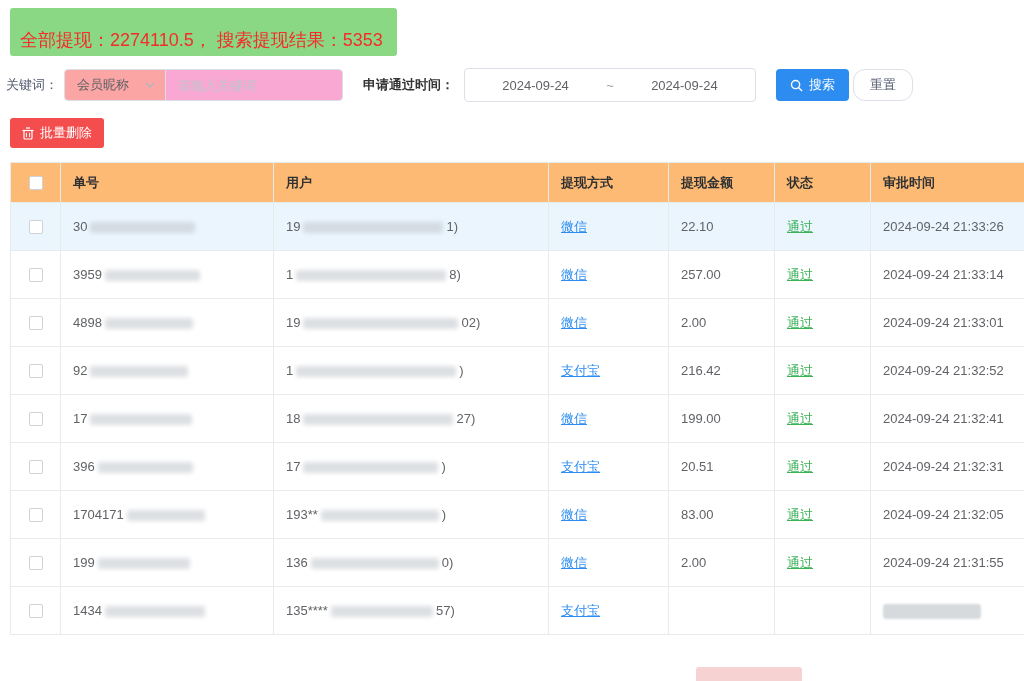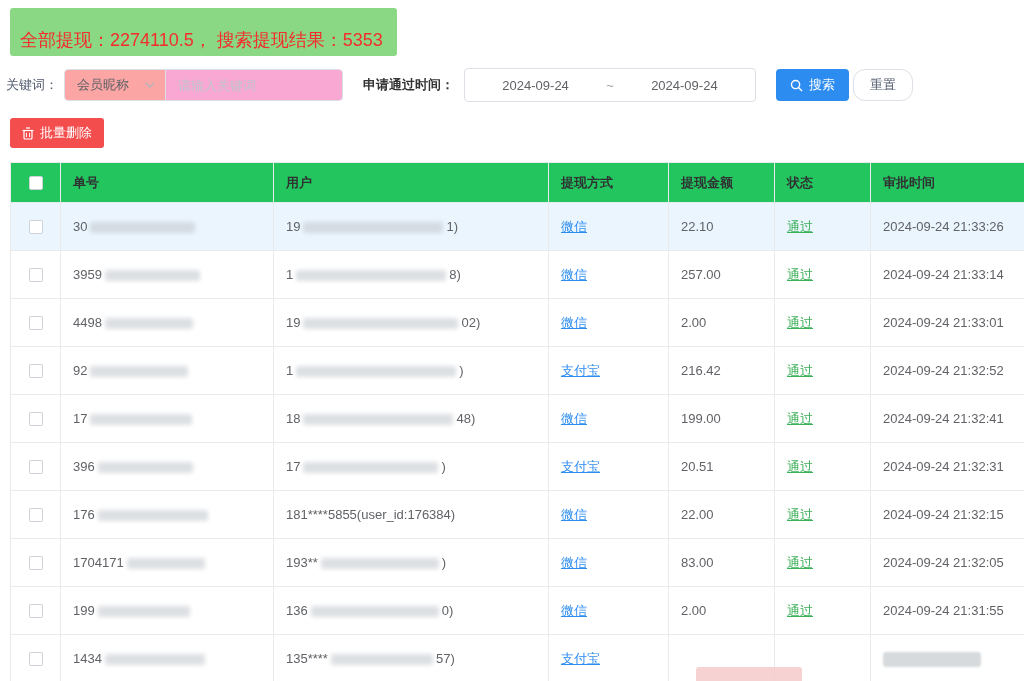--- a/index.html
+++ b/index.html
@@ -31,21 +31,21 @@
   .btn-search{display:inline-flex;align-items:center;gap:6px;margin-left:20px;background:var(--accent);
     color:#fff;border:none;border-radius:4px;height:32px;padding:0 14px;font:inherit;cursor:pointer;}
   .btn-reset{margin-left:4px;background:#fff;border:1px solid #dcdfe6;border-radius:12px;height:32px;
     padding:0 16px;font:inherit;color:#515a6e;cursor:pointer;}
   
   .btn-del{display:inline-flex;align-items:center;gap:6px;margin:16px 0 0 10px;background:var(--danger);
     color:#fff;border:none;border-radius:3px;height:30px;padding:0 12px;font:inherit;cursor:pointer;}
   
   table{border-collapse:collapse;margin:14px 0 0 10px;width:1014px;table-layout:fixed;background:#fff;}
   th,td{border:1px solid #e8eaec;text-align:left;padding:0 12px;overflow:hidden;white-space:nowrap;}
-  th{height:40px;color:#303133;font-weight:bold;background:#22c55e;}
+  th{height:40px;color:#303133;font-weight:bold;background:#fdba74;}
   td{height:48px;color:#606266;}
   tr.hl td{background:var(--row-highlight);}
   .cb-cell{padding-left:18px;}
   input[type=checkbox]{appearance:none;-webkit-appearance:none;width:14px;height:14px;margin:0;
     border:1px solid #cfd3d9;border-radius:2px;background:#fff;vertical-align:middle;cursor:pointer;}
   a.link{color:var(--accent);text-decoration:underline;cursor:pointer;}
   a.ok{color:var(--success);text-decoration:underline;cursor:pointer;text-align:right;}
   .blur{display:inline-block;height:11px;background:#c6cad0;border-radius:2px;filter:blur(2px);
     opacity:.6;vertical-align:middle;margin:0 3px;}
   .wm{display:inline-block;width:98px;height:15px;background:#b6bcc2;opacity:.55;border-radius:3px;
@@ -140,62 +140,53 @@
     <td class="cb-cell"><input type="checkbox" style=""></td>
     <td><span class="pre">3959</span><span class="blur ob" style="width: 95px;"></span><span class="suf"></span></td>
     <td><span class="pre">1</span><span class="blur ub" style="width: 150px;"></span><span class="suf">8)</span></td>
     <td><a class="link method">微信</a></td>
     <td class="amount">257.00</td>
     <td><a class="ok status">通过</a></td>
     <td class="time">2024-09-24 21:33:14</td>
   </tr>
       <tr>
     <td class="cb-cell"><input type="checkbox" style=""></td>
-    <td><span class="pre">4498</span><span class="blur ob" style="width: 88px;"></span><span class="suf"></span></td>
+    <td><span class="pre">4898</span><span class="blur ob" style="width: 88px;"></span><span class="suf"></span></td>
     <td><span class="pre">19</span><span class="blur ub" style="width: 155px;"></span><span class="suf">02)</span></td>
     <td><a class="link method">微信</a></td>
     <td class="amount">2.00</td>
     <td><a class="ok status">通过</a></td>
     <td class="time">2024-09-24 21:33:01</td>
   </tr>
       <tr>
     <td class="cb-cell"><input type="checkbox" style=""></td>
     <td><span class="pre">92</span><span class="blur ob" style="width: 98px;"></span><span class="suf"></span></td>
     <td><span class="pre">1</span><span class="blur ub" style="width: 160px;"></span><span class="suf">)</span></td>
     <td><a class="link method">支付宝</a></td>
     <td class="amount">216.42</td>
     <td><a class="ok status">通过</a></td>
     <td class="time">2024-09-24 21:32:52</td>
   </tr>
       <tr>
     <td class="cb-cell"><input type="checkbox" style=""></td>
     <td><span class="pre">17</span><span class="blur ob" style="width: 102px;"></span><span class="suf"></span></td>
-    <td><span class="pre">18</span><span class="blur ub" style="width: 150px;"></span><span class="suf">48)</span></td>
+    <td><span class="pre">18</span><span class="blur ub" style="width: 150px;"></span><span class="suf">27)</span></td>
     <td><a class="link method">微信</a></td>
     <td class="amount">199.00</td>
     <td><a class="ok status">通过</a></td>
     <td class="time">2024-09-24 21:32:41</td>
   </tr>
       <tr>
     <td class="cb-cell"><input type="checkbox" style=""></td>
     <td><span class="pre">396</span><span class="blur ob" style="width: 95px;"></span><span class="suf"></span></td>
     <td><span class="pre">17</span><span class="blur ub" style="width: 135px;"></span><span class="suf">)</span></td>
     <td><a class="link method">支付宝</a></td>
     <td class="amount">20.51</td>
     <td><a class="ok status">通过</a></td>
     <td class="time">2024-09-24 21:32:31</td>
-  </tr>
-      <tr>
-    <td class="cb-cell"><input type="checkbox" style=""></td>
-    <td><span class="pre">176</span><span class="blur ob" style="width: 110px;"></span><span class="suf"></span></td>
-    <td><span class="pre">181****5855(user_id:176384)</span><span class="suf"></span></td>
-    <td><a class="link method">微信</a></td>
-    <td class="amount">22.00</td>
-    <td><a class="ok status">通过</a></td>
-    <td class="time">2024-09-24 21:32:15</td>
   </tr>
       <tr>
     <td class="cb-cell"><input type="checkbox" style=""></td>
     <td><span class="pre">1704171</span><span class="blur ob" style="width: 78px;"></span><span class="suf"></span></td>
     <td><span class="pre">193**</span><span class="blur ub" style="width: 118px;"></span><span class="suf">)</span></td>
     <td><a class="link method">微信</a></td>
     <td class="amount">83.00</td>
     <td><a class="ok status">通过</a></td>
     <td class="time">2024-09-24 21:32:05</td>
   </tr>

